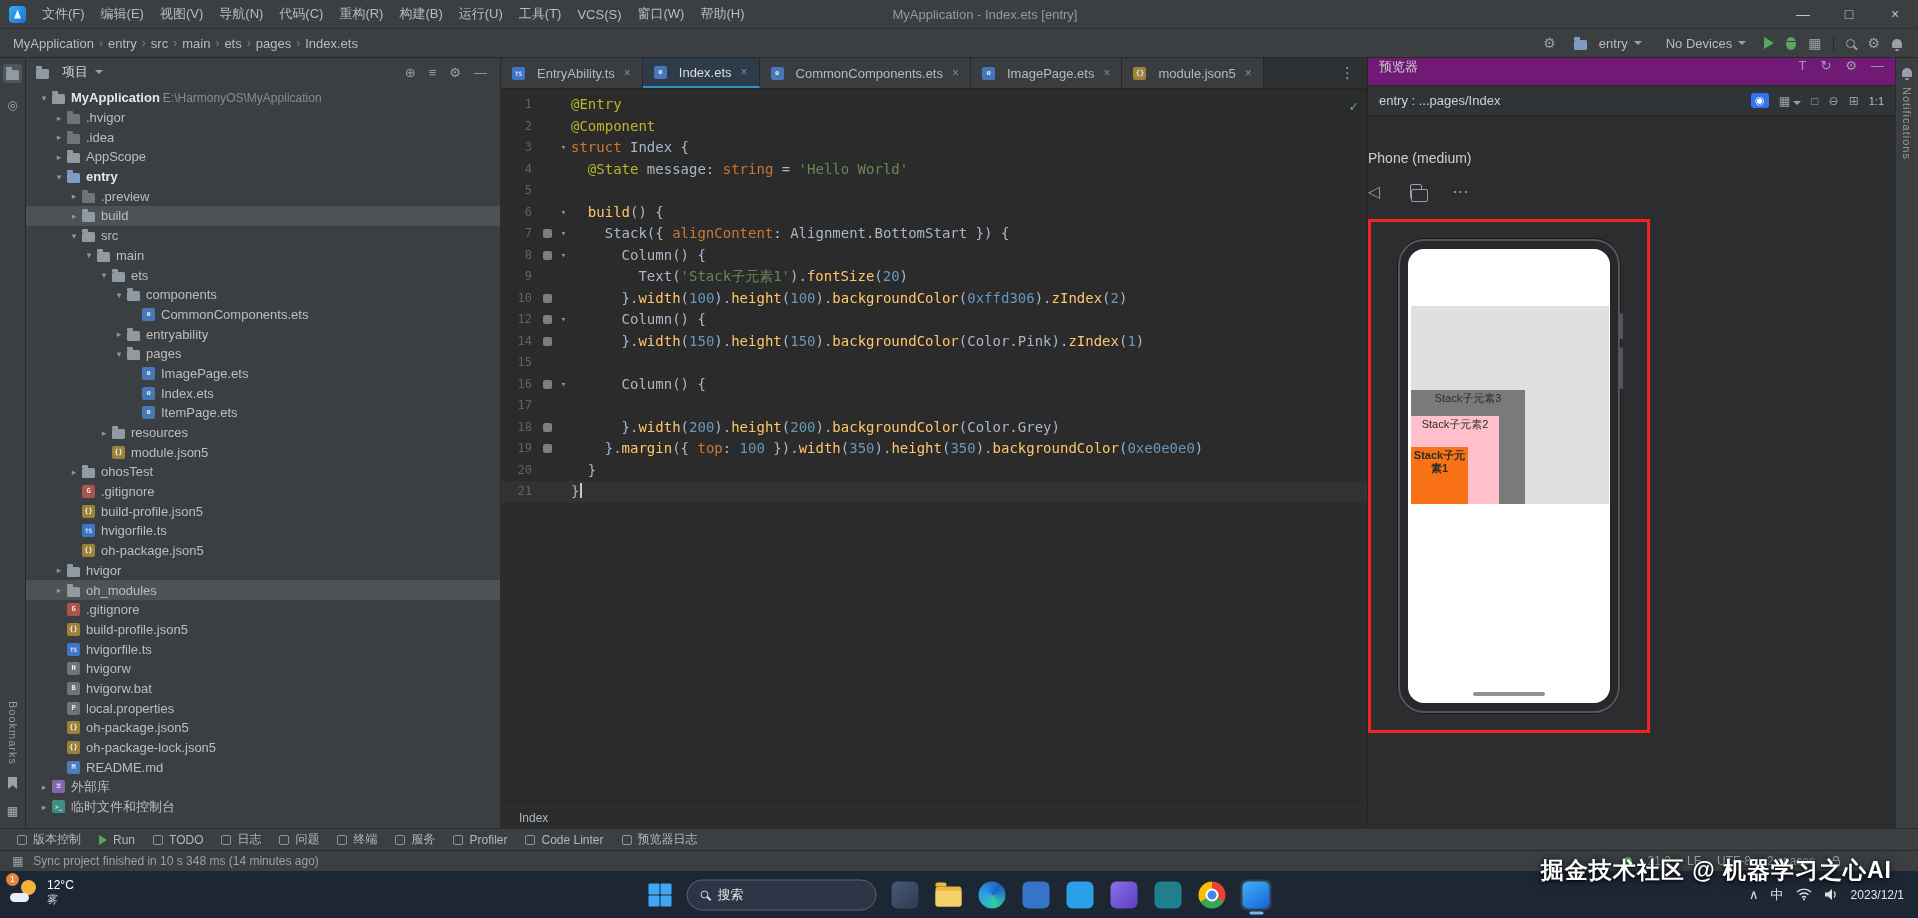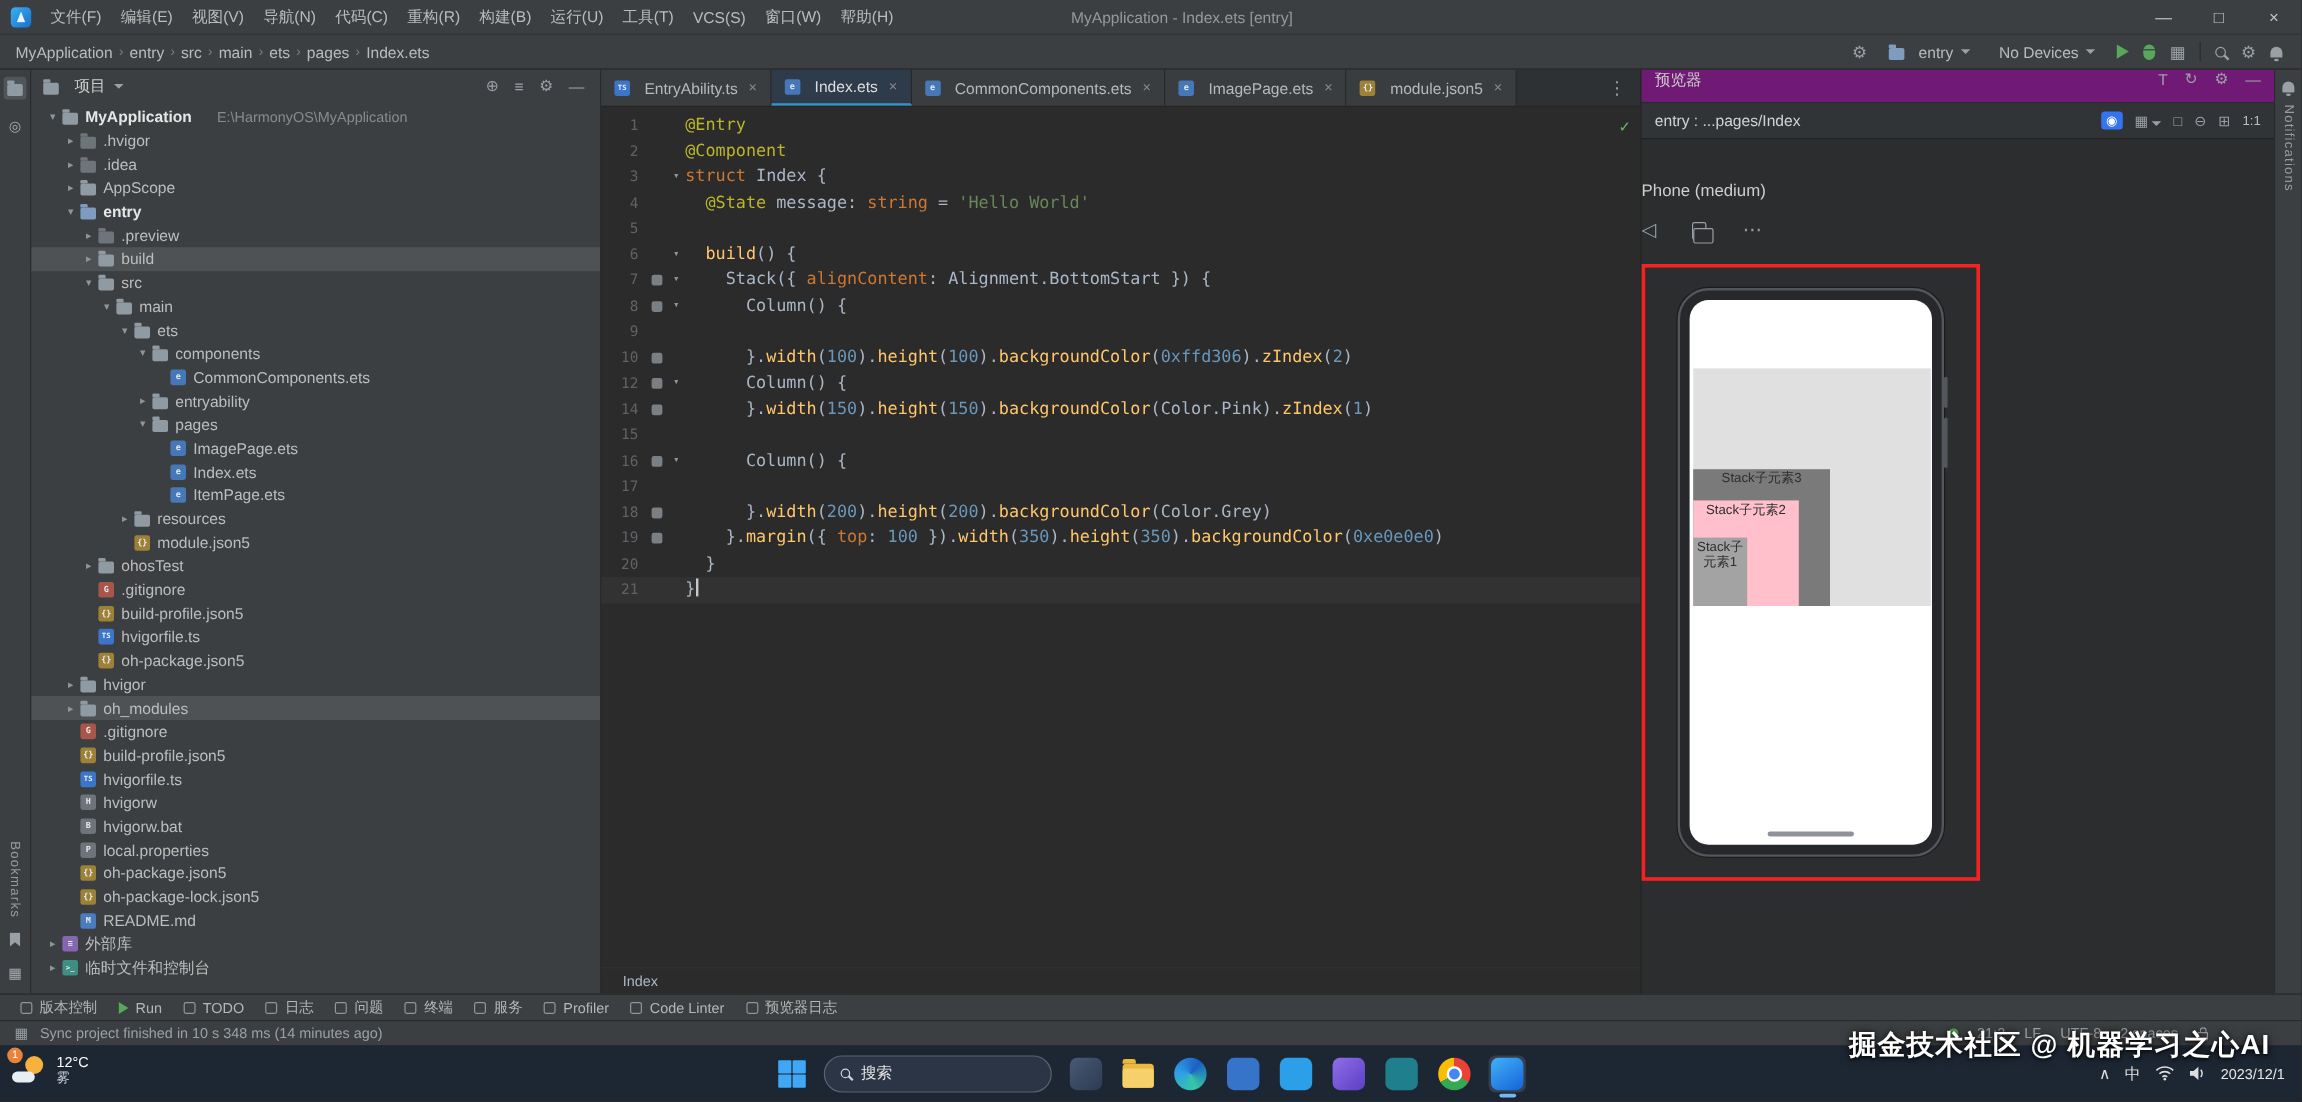--- a/index.html
+++ b/index.html
@@ -73,21 +73,21 @@
   .ic-file.ts{background:#3b76c9;font-size:6px}
   .ic-file.json{background:#9c8136}
   .ic-file.git{background:#a8554a}
   .ic-file.md{background:#4a7dbb}
   .ic-file.bat{background:#6e7479}
   .ic-file.props{background:#6e7479}
   .ic-file.txt{background:#6e7479}
   .ic-file.lib{background:#8567b0}
   .ic-file.con{background:#3f8e84;font-size:6px}
   .lbl.bold{font-weight:700;color:#e6e6e6}
-  .sfx{color:#8a8a8a;font-size:12px;margin-left:21px}
+  .sfx{color:#8a8a8a;font-size:12px;margin-left:3px}
 
   
   .editor{flex:1;display:flex;flex-direction:column;background:#2b2b2b;min-width:0}
   .tabbar{height:31px;background:#2e3133;display:flex;align-items:stretch;border-bottom:1px solid #242424;flex:none}
   .tab{display:flex;align-items:center;gap:6px;padding:0 11px;font-size:13px;color:#b8b8b8;
     border-right:1px solid #272727;background:#3a3d40}
   .tab.active{background:#2d3b4a;color:#dcdcdc;border-bottom:2px solid #3592c4}
   .tab .x{color:#8a8a8a;font-size:12px;margin-left:3px}
   .tab-more{margin-left:auto;color:#9aa0a6;display:flex;align-items:center;padding:0 12px;font-size:15px}
   .code-area{flex:1;position:relative;padding-top:5px;overflow:hidden;
@@ -561,20 +561,21 @@
           <div class="cline">
             <span class="lno">8</span>
             <span class="gico has"></span>
             <span class="fold">▾</span>
             <span class="ctext"><span class="tk-p">      Column() {</span></span>
           </div>
           <div class="cline">
             <span class="lno">9</span>
             <span class="gico"></span>
             <span class="fold"></span>
+            <span class="ctext"><span class="tk-p">        Text(</span><span class="tk-s">'Stack子元素1'</span><span class="tk-p">).</span><span class="tk-m">fontSize</span><span class="tk-p">(</span><span class="tk-n">20</span><span class="tk-p">)</span></span>
           </div>
           <div class="cline">
             <span class="lno">10</span>
             <span class="gico has"></span>
             <span class="fold"></span>
             <span class="ctext"><span class="tk-p">      }.</span><span class="tk-m">width</span><span class="tk-p">(</span><span class="tk-n">100</span><span class="tk-p">).</span><span class="tk-m">height</span><span class="tk-p">(</span><span class="tk-n">100</span><span class="tk-p">).</span><span class="tk-m">backgroundColor</span><span class="tk-p">(</span><span class="tk-n">0xffd306</span><span class="tk-p">).</span><span class="tk-m">zIndex</span><span class="tk-p">(</span><span class="tk-n">2</span><span class="tk-p">)</span></span>
           </div>
           <div class="cline">
             <span class="lno">12</span>
             <span class="gico has"></span>
@@ -661,21 +662,21 @@
         <span>◁</span>
         <span class="rot"></span>
         <span>⋯</span>
       </div>
       <div class="red-frame">
         <div class="phone">
           <span class="vol v1"></span>
           <span class="vol v2"></span>
           <div class="screen">
             <div class="stack-box" style="width: 198px; height: 198px; background: rgb(224, 224, 224);">
-                <div class="sbox" style="width: 45px; height: 57px; background: #a3a3a3; z-index: 3;">
+                <div class="sbox" style="width: 57px; height: 57px; background: #f97316; z-index: 3; font-weight: bold;">
                   <div class="sbox-lbl">Stack子元素1</div>
                 </div>
                 <div class="sbox" style="width: 88px; height: 88px; background: rgb(255, 192, 203); z-index: 2;">
                   <div class="sbox-lbl">Stack子元素2</div>
                 </div>
                 <div class="sbox" style="width: 114px; height: 114px; background: rgb(122, 122, 122); z-index: 1;">
                   <div class="sbox-lbl">Stack子元素3</div>
                 </div>
               </div>
             <div class="home-bar"></div>

